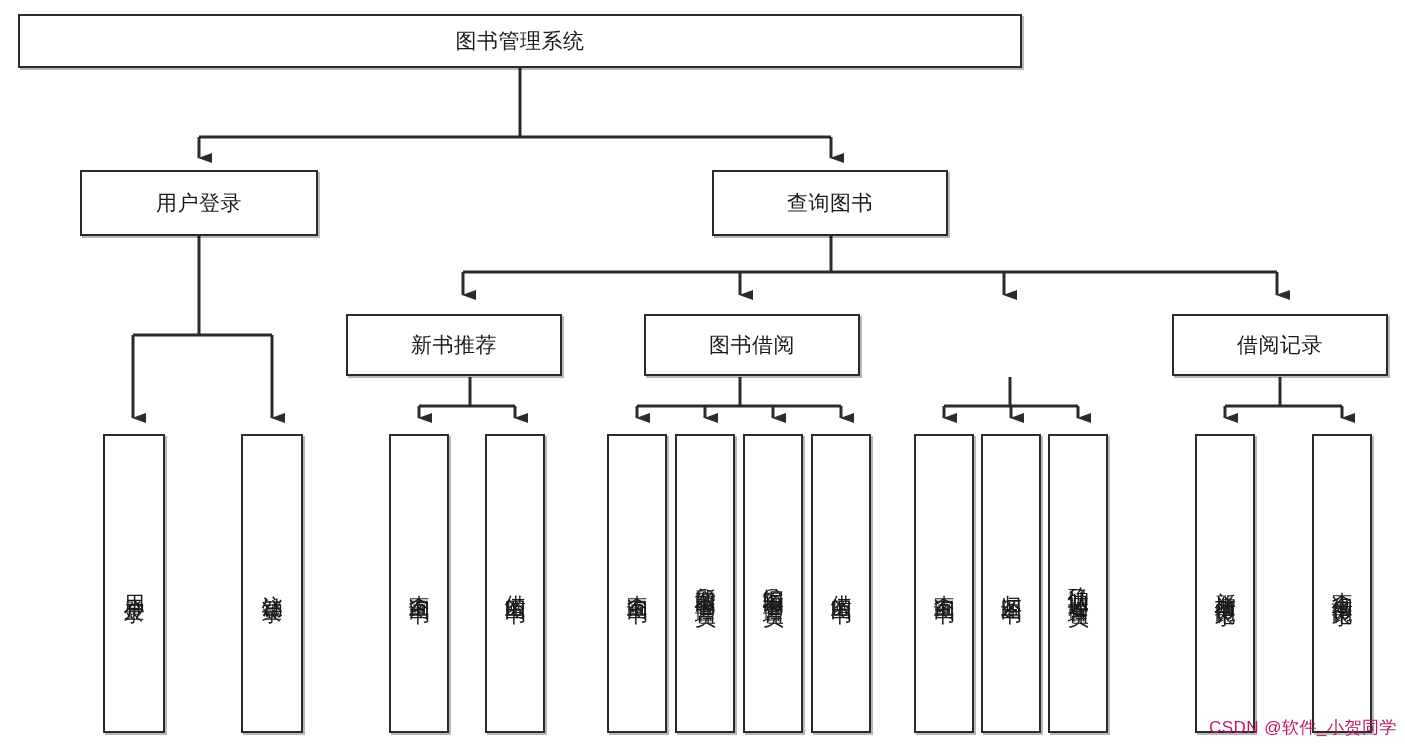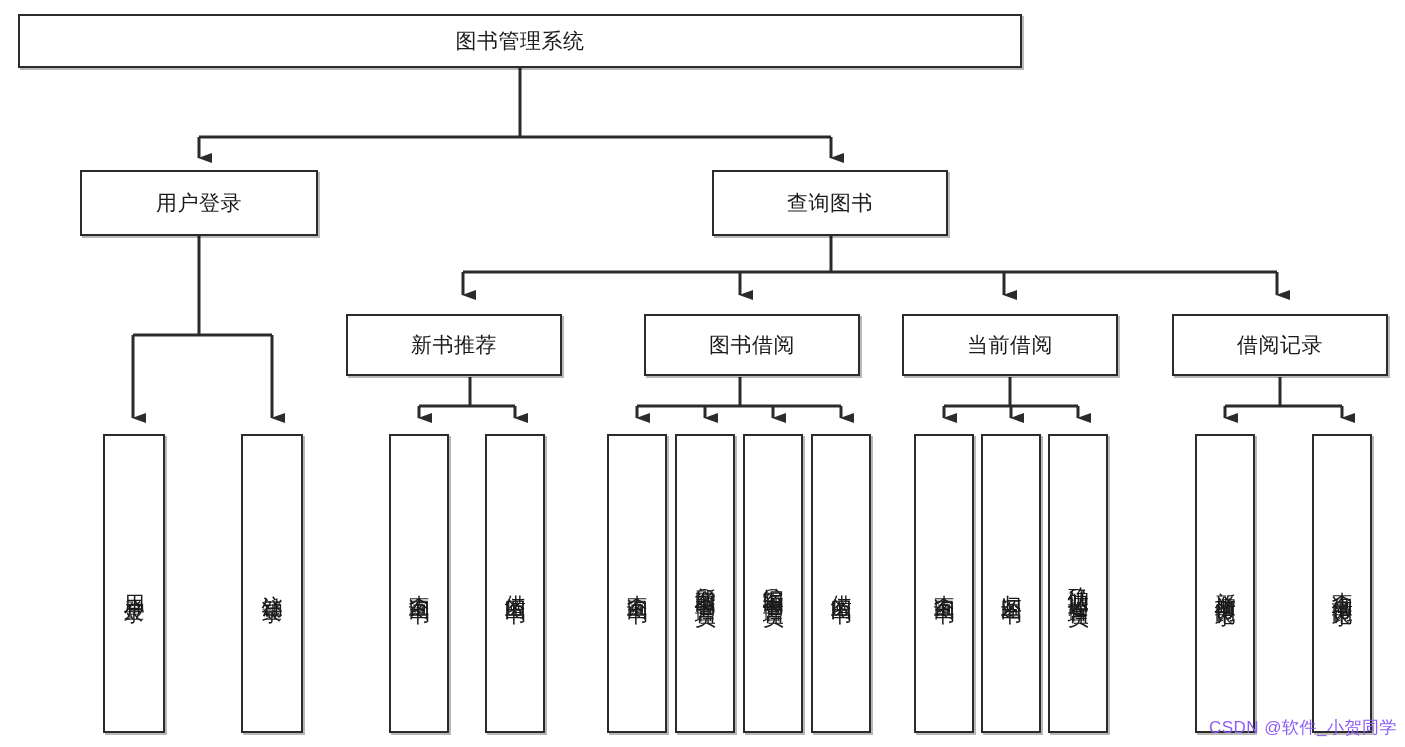--- a/index.html
+++ b/index.html
@@ -51,21 +51,21 @@
   .node.vertical .node-label {
     writing-mode: vertical-rl;
     text-orientation: upright;
     font-size: 21px;
     line-height: 1.25;
     letter-spacing: 3px;
     max-height: 100%;
   }
   .watermark {
     position: absolute;
-    color: #8b5cf6;
+    color: #be185d;
     font-size: 17px;
     white-space: nowrap;
     letter-spacing: 0.5px;
   }
 </style>
 </head>
 <body>
 
 <div id="canvas">
 
@@ -130,23 +130,20 @@
   <div class="node horizontal" style="left:712px; top:170px; width:236px; height:66px;">
     <span class="node-label">查询图书</span>
   </div>
 
   <div class="node horizontal" style="left:346px; top:314px; width:216px; height:62px;">
     <span class="node-label">新书推荐</span>
   </div>
   <div class="node horizontal" style="left:632px; top:314px; width:216px; height:62px;margin-left:12px;">
     <span class="node-label">图书借阅</span>
   </div>
-  <div class="node horizontal" style="left:902px; top:314px; width:216px; height:62px;">
-    <span class="node-label">当前借阅</span>
-  </div>
   <div class="node horizontal" style="left:1172px; top:314px; width:216px; height:62px;">
     <span class="node-label">借阅记录</span>
   </div>
 
   <div class="node vertical" style="left:103px; top:434px; width:62px; height:299px;">
     <span class="node-label">用户登录</span>
   </div>
   <div class="node vertical" style="left:241px; top:434px; width:62px; height:299px;">
     <span class="node-label">注销登录</span>
   </div>

